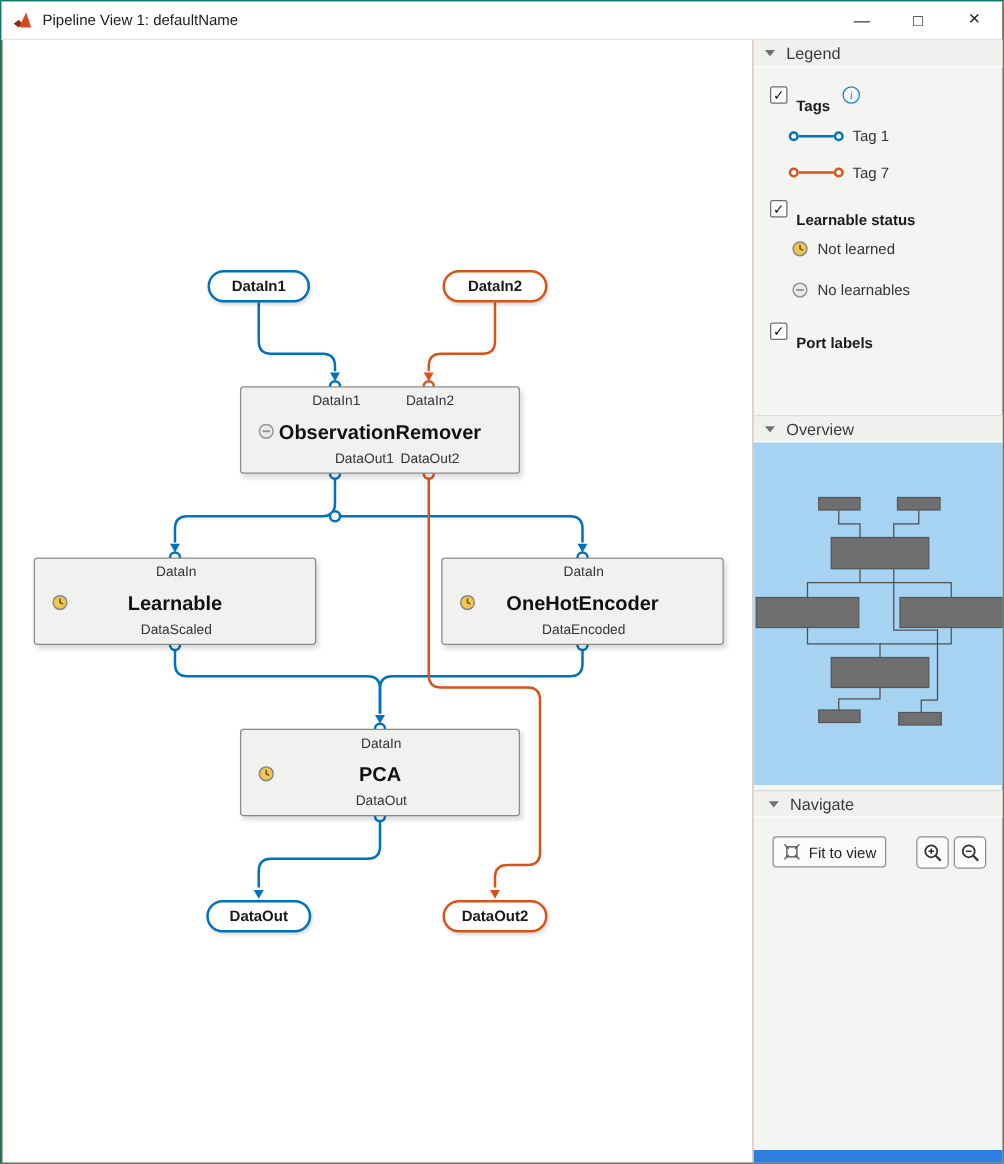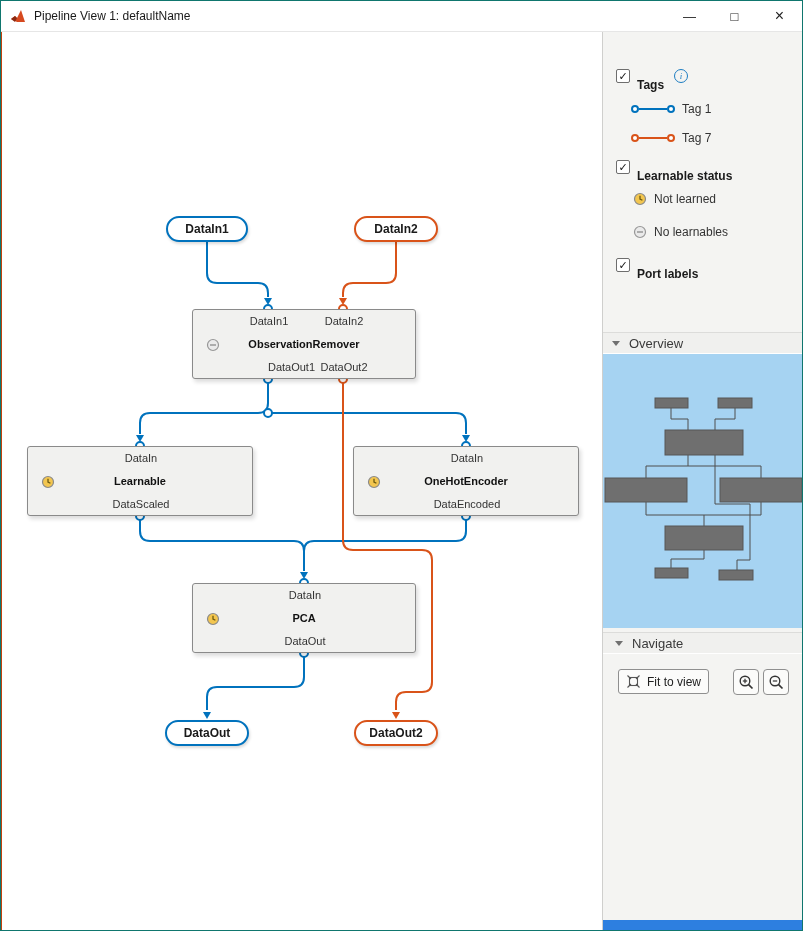--- a/index.html
+++ b/index.html
@@ -32,21 +32,21 @@
   .tnode{position:absolute;height:26px;background:#fff;border:2px solid #0072BD;border-radius:13px;
     display:flex;align-items:center;justify-content:center;font-size:12px;font-weight:bold;color:#1a1a1a;
     box-shadow:1px 2px 3px rgba(0,0,0,.15);}
   .tnode.orange{border-color:#D95319;}
   .block{position:absolute;width:224px;height:70px;background:#f1f1ef;border:1px solid #8a8a8a;
     border-radius:3px;box-shadow:2px 3px 4px rgba(0,0,0,.14);}
   .port-label{position:absolute;font-size:11px;color:#333;transform:translateX(-50%);white-space:nowrap;}
   .port-label.top{top:5px;}
   .port-label.bot{bottom:5px;}
   .block-name{position:absolute;left:0;right:0;top:28px;text-align:center;
-    font-size:11px;font-weight:bold;color:#111;}
+    font-size:16px;font-weight:bold;color:#111;}
   .status-icon{position:absolute;left:13px;top:28px;width:14px;height:14px;}
   
   .sidebar{position:absolute;left:601px;top:31px;width:201px;height:899px;background:#f4f4f2;
     border-left:1px solid #cfcfcd;}
   .sb-header{position:absolute;left:0;right:0;height:22px;background:#f0f0ee;
     border-top:1px solid #dcdcda;border-bottom:1px solid #fff;
     display:flex;align-items:center;padding-left:9px;}
   .sb-header .tri{width:0;height:0;border-left:4px solid transparent;border-right:4px solid transparent;
     border-top:5px solid #707070;margin-right:9px;}
   .sb-header .hdr-label{font-size:13px;color:#3a3a3a;}
@@ -184,20 +184,24 @@
     <div class="tnode" style="left:163px;top:688px;width:84px;">
       <span>DataOut</span>
     </div>
     <div class="tnode orange" style="left:352px;top:688px;width:84px;">
       <span>DataOut2</span>
     </div>
   </div>
 
   <div class="sidebar">
 
+    <div class="sb-header" style="top:0;border-top:none;">
+      <span class="tri"></span>
+      <span class="hdr-label">Legend</span>
+    </div>
 
     <div class="sb-row" style="top:34px;">
       <span class="checkbox">
         <span>✓</span>
       </span>
       <span class="sb-label bold">Tags</span>
       <span class="info-icon">
         <span>i</span>
       </span>
     </div>

